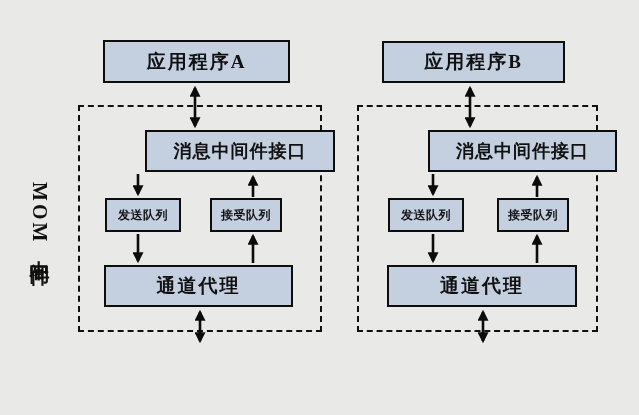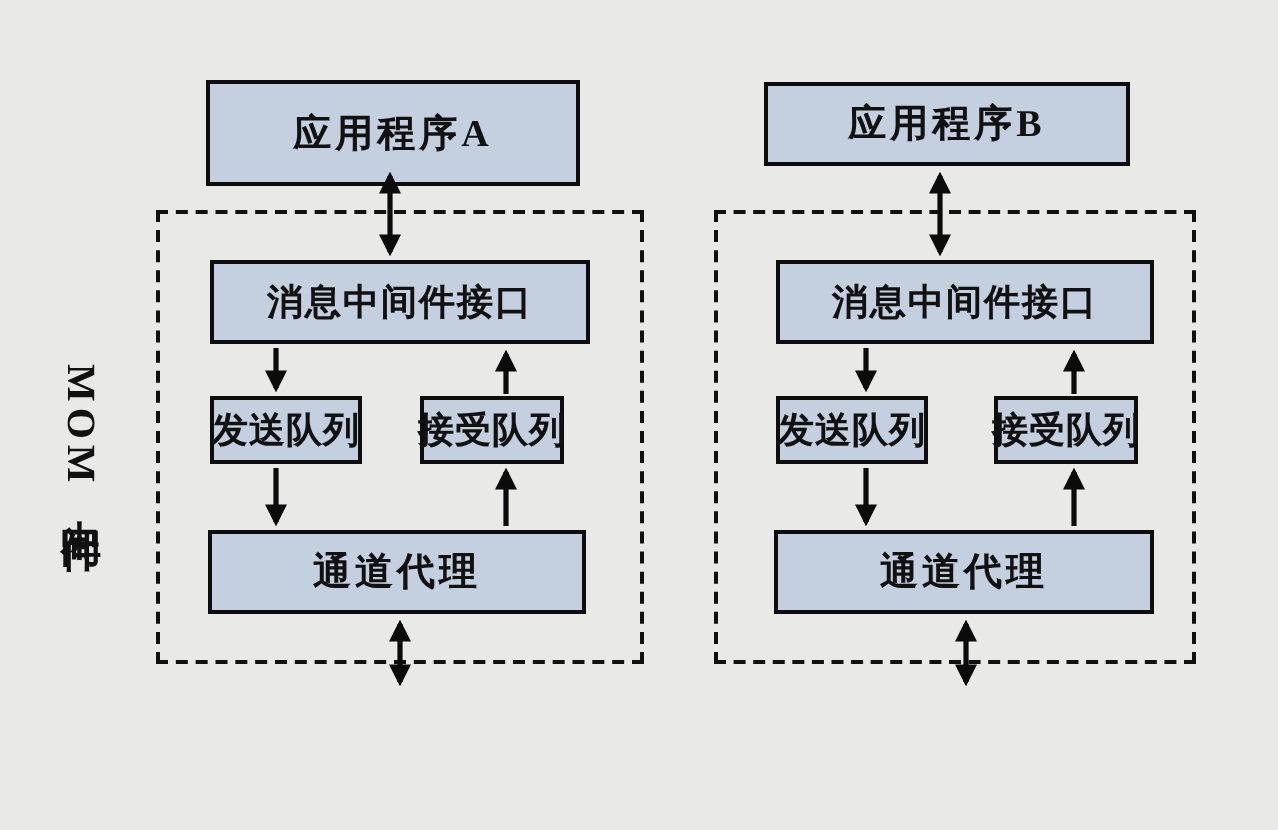--- a/index.html
+++ b/index.html
@@ -31,42 +31,42 @@
   }
   .side-label {
     position: absolute;
     writing-mode: vertical-rl;
     text-orientation: mixed;
     font-weight: bold;
     font-size: 20px;
     letter-spacing: 3px;
     color: #111;
   }
-  .fs18 { font-size: 18px; letter-spacing: 1px; }
+  .fs18 { font-size: 18px; letter-spacing: 1px; margin-left: 40px; }
   .fs19 { font-size: 19px; letter-spacing: 2px; }
-  .fsq  { font-size: 18px; letter-spacing: 0.5px; text-align: right; }
+  .fsq  { font-size: 12px; letter-spacing: 0.5px; text-align: right; }
   svg.arrows {
     position: absolute;
     left: 0; top: 0;
     width: 639px; height: 415px;
     pointer-events: none;
   }
   svg.arrows line { stroke: #0b0b0b; stroke-width: 2.6; }
 </style>
 </head>
 <body>
 
 <div class="stage">
 
   <div class="side-label" style="left:27px; top:182px;">MOM中间件</div>
 
   <div class="dashed-box" style="left:78px; top:105px; width:244px; height:227px;"></div>
   <div class="dashed-box" style="left:357px; top:105px; width:241px; height:227px;"></div>
 
-  <div class="box fs19" style="left:103px; top:40px; width:187px; height:53px;">应用程序A</div>
+  <div class="box fs19" style="left:103px; top:40px; width:187px; height:43px;">应用程序A</div>
   <div class="box fs18" style="left:105px; top:130px; width:190px; height:42px;">消息中间件接口</div>
   <div class="box fsq" style="left:105px; top:198px; width:76px; height:34px;">发送队列</div>
   <div class="box fsq" style="left:210px; top:198px; width:72px; height:34px;">接受队列</div>
   <div class="box fs19" style="left:104px; top:265px; width:189px; height:42px;">通道代理</div>
 
   <div class="box fs19" style="left:382px; top:41px; width:183px; height:42px;">应用程序B</div>
   <div class="box fs18" style="left:388px; top:130px; width:189px; height:42px;">消息中间件接口</div>
   <div class="box fsq" style="left:388px; top:198px; width:76px; height:34px;">发送队列</div>
   <div class="box fsq" style="left:497px; top:198px; width:72px; height:34px;">接受队列</div>
   <div class="box fs19" style="left:387px; top:265px; width:190px; height:42px;">通道代理</div>

